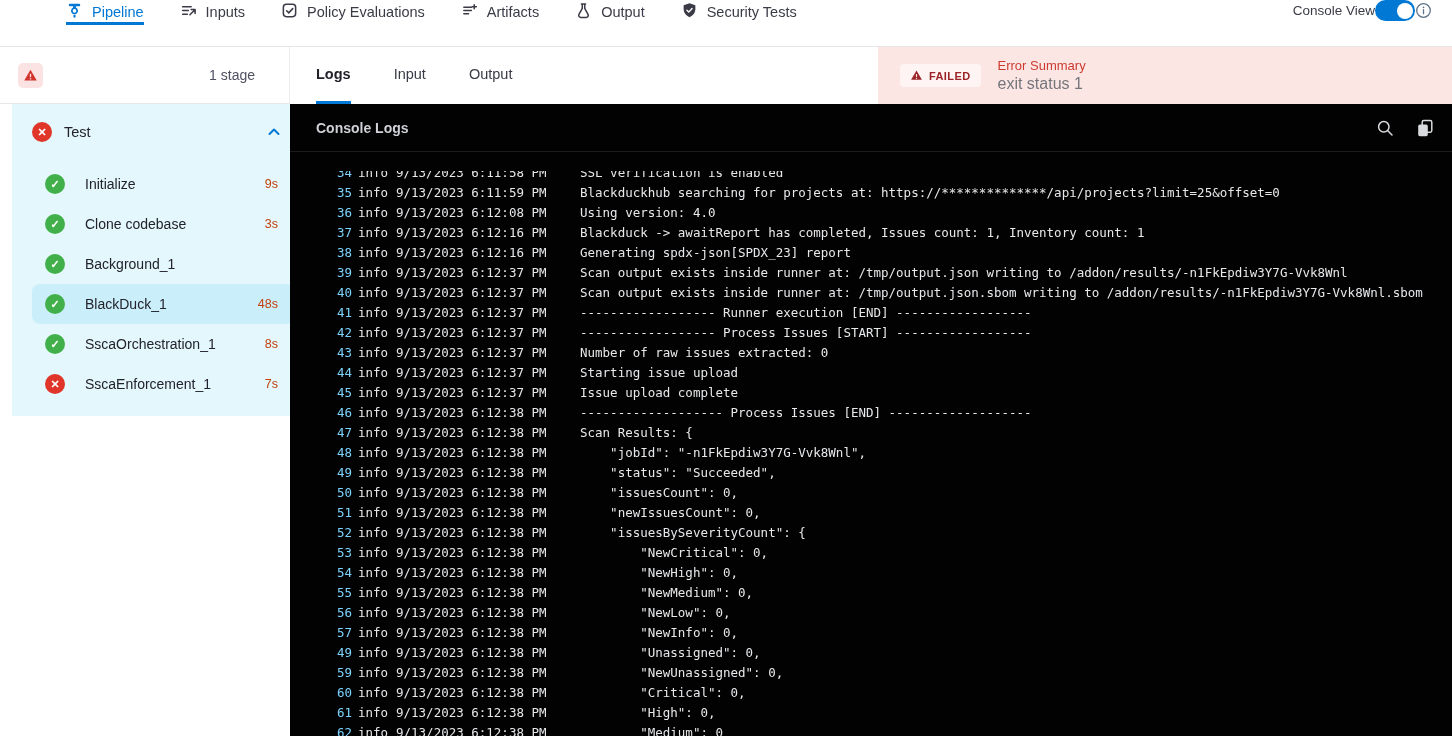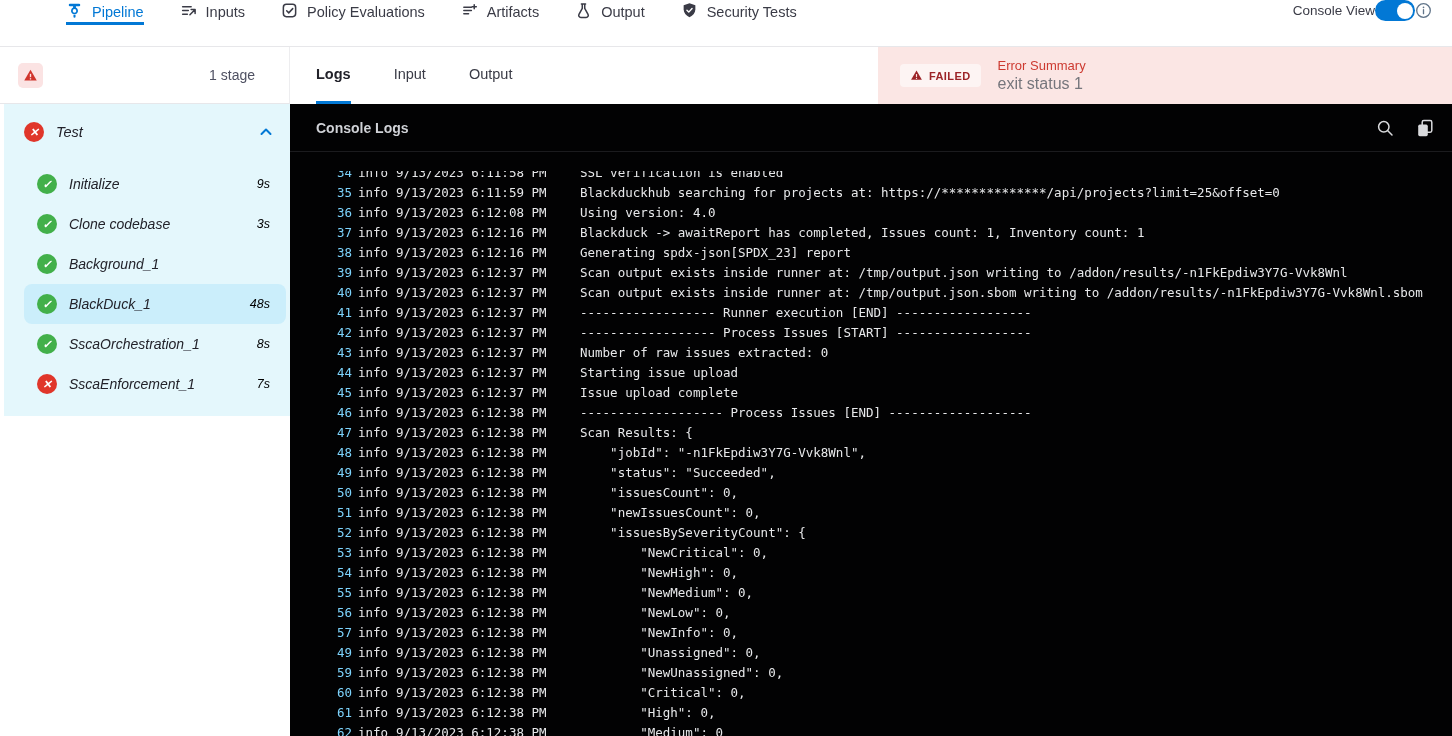--- a/index.html
+++ b/index.html
@@ -21,31 +21,31 @@
   .toggle .knob { position:absolute; right:2.5px; top:2.5px; width:16px; height:16px; border-radius:50%; background:#fff; }
 
   
   .sidebar-header { position:absolute; left:0; top:47px; width:290px; height:57px; background:#fff;
     border-bottom:1px solid #e7e7ea; border-right:1px solid #ededef;
     display:flex; align-items:center; padding:0 34px 0 18px; }
   .warn-chip { width:25px; height:25px; border-radius:5px; background:#fbe3e3;
     display:flex; align-items:center; justify-content:center; }
   .stage-count { margin-left:auto; font-size:14px; color:#4f5162; }
 
-  .sidebar-body { position:absolute; left:4px; top:104px; width:290px; height:632px; background:#fff;font-style:italic; }
+  .sidebar-body { position:absolute; left:12px; top:104px; width:290px; height:632px; background:#fff; }
   .stage-section { background:#e4f7fc; padding-bottom:12px; }
   .stage-header { height:56px; display:flex; align-items:center; padding:0 20px; cursor:pointer; }
   .stage-name { margin-left:12px; font-size:14.5px; color:#22222a; }
   .stage-header .chevron { margin-left:auto; display:flex; }
   .steps { padding-top:4px; }
   .step { height:40px; margin:0 8px 0 20px; padding:0 16px 0 13px; display:flex; align-items:center;
     border-radius:8px; cursor:pointer; }
   .step.selected { background:#cbeefb; }
-  .step-label { margin-left:12px; font-size:14px; color:#22222a; }
-  .step-duration { margin-left:auto; font-size:12.5px; color:#000000; }
+  .step-label { margin-left:20px; font-size:14px; color:#22222a; }
+  .step-duration { margin-left:auto; font-size:12.5px; color:#c2410c; }
 
   .status-dot { width:20px; height:20px; border-radius:50%; flex:none; display:flex;
     align-items:center; justify-content:center; color:#fff; font-size:11px; font-weight:bold; }
   .status-dot.success { background:#42b04a; }
   .status-dot.failed { background:#e0362a; }
   .status-dot.success::after { content:"\2713"; }
   .status-dot.failed::after { content:"\2715"; }
 
   
   .main-tabs { position:absolute; left:290px; top:47px; width:588px; height:57px; background:#fff;

